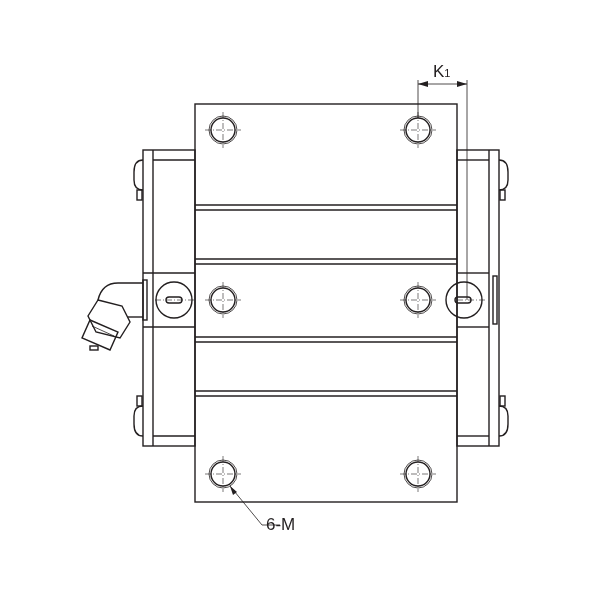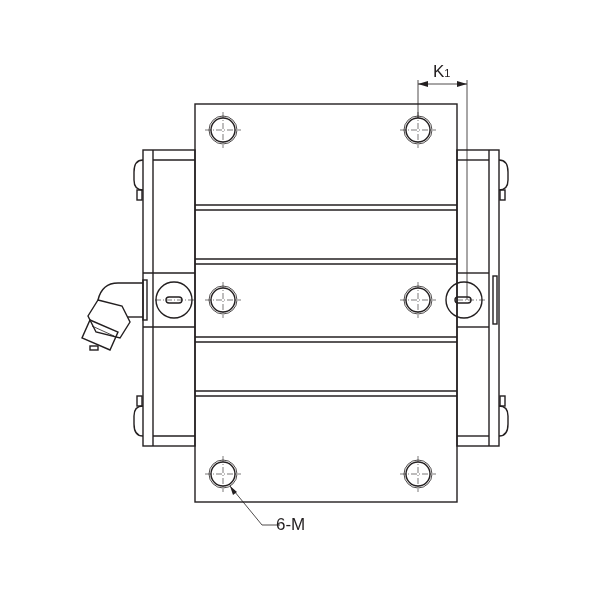--- a/index.html
+++ b/index.html
@@ -102,14 +102,14 @@
     <line class="thin" x1="467" y1="80" x2="467" y2="300"></line>
     <line class="thin" x1="418" y1="84" x2="467" y2="84"></line>
     <polygon points="418,84 428,81 428,87" fill="#231f20"></polygon>
     <polygon points="467,84 457,81 457,87" fill="#231f20"></polygon>
   </g>
 
   <polyline class="thin" points="230,486 262,525 280,525"></polyline>
   <polygon points="230,486 233,495 237,492" fill="#231f20"></polygon>
 </svg>
 <div class="lbl" style="left:433px;top:62px;"><span>K</span><span style="font-size:11px;">1</span></div>
-<div class="lbl" style="left:276px;top:515px;">6-M</div>
+<div class="lbl" style="left:266px;top:515px;">6-M</div>
 </div>
 
 </body></html>

